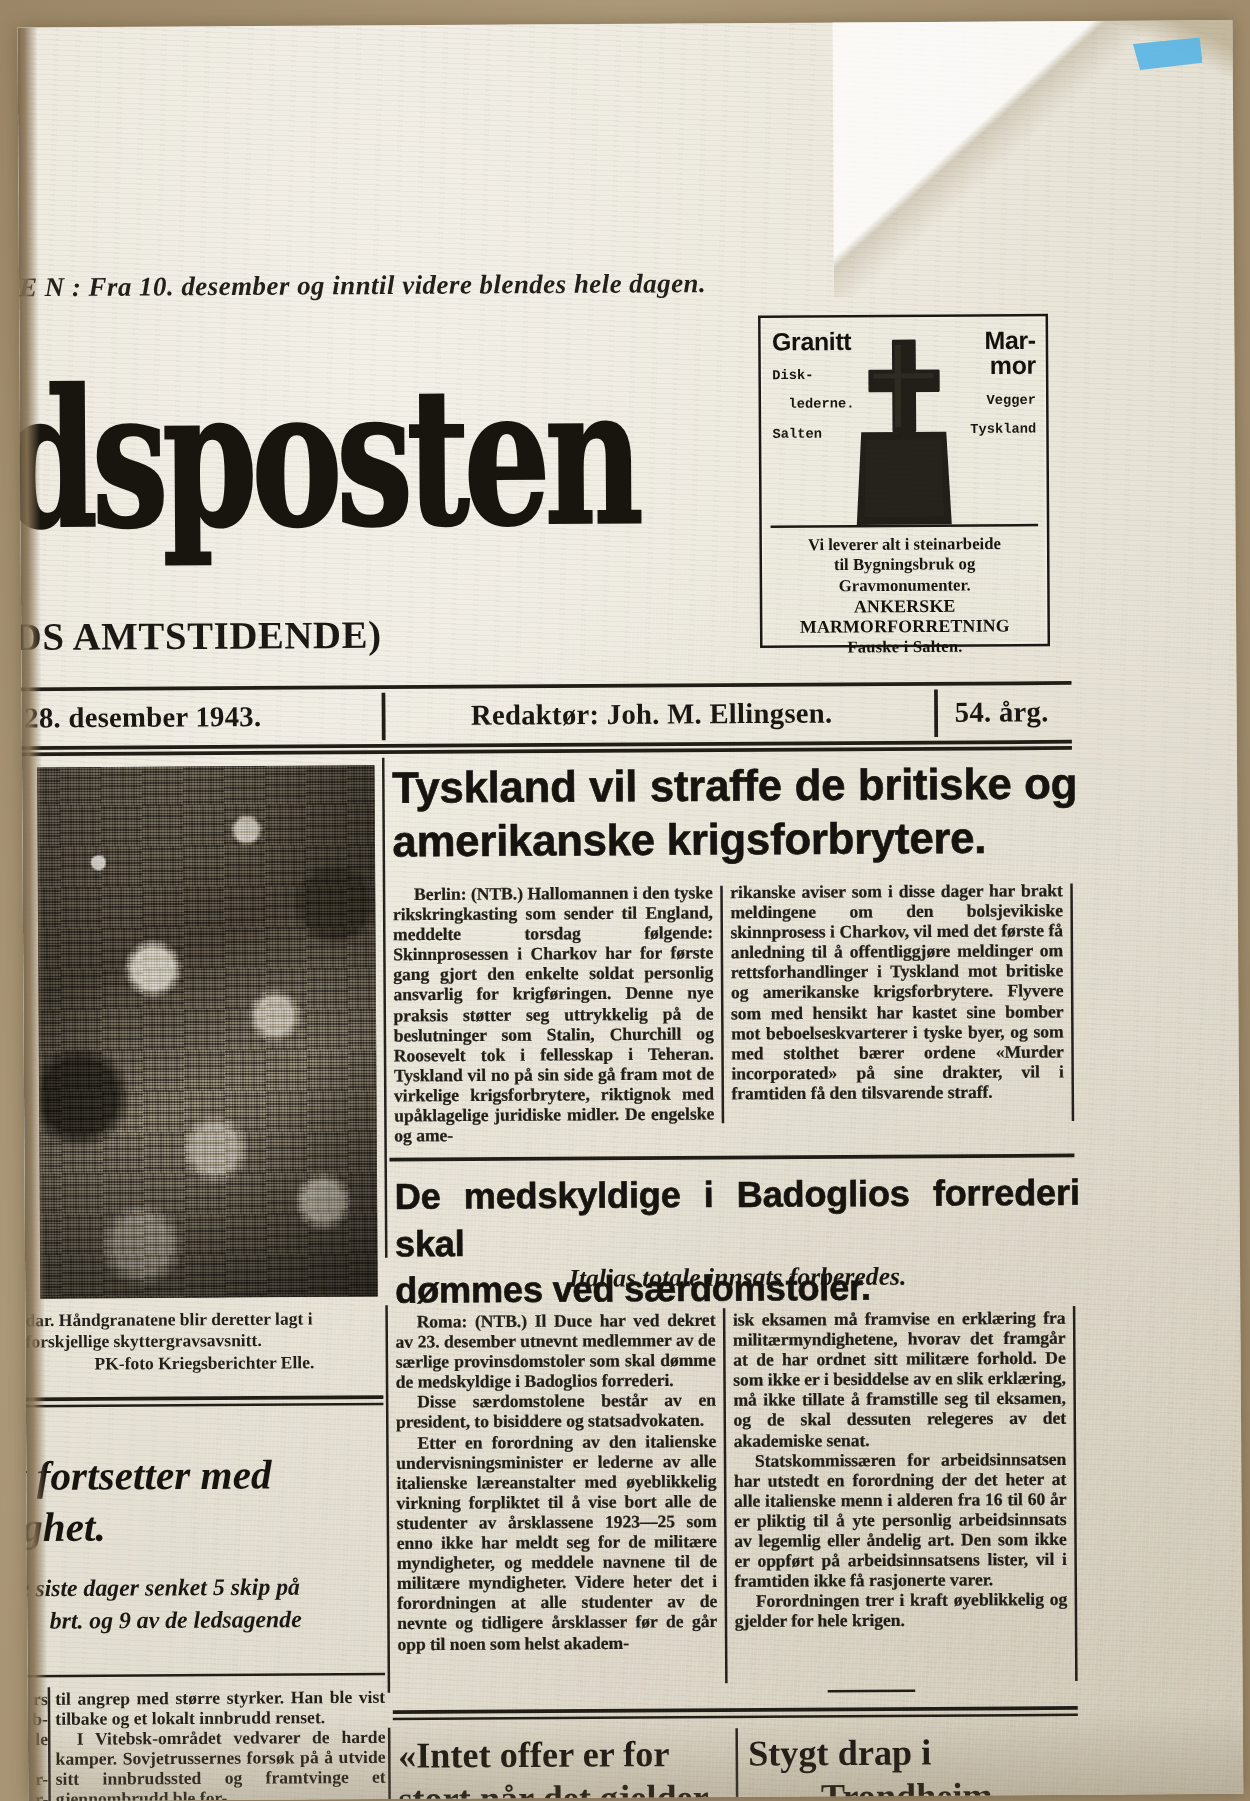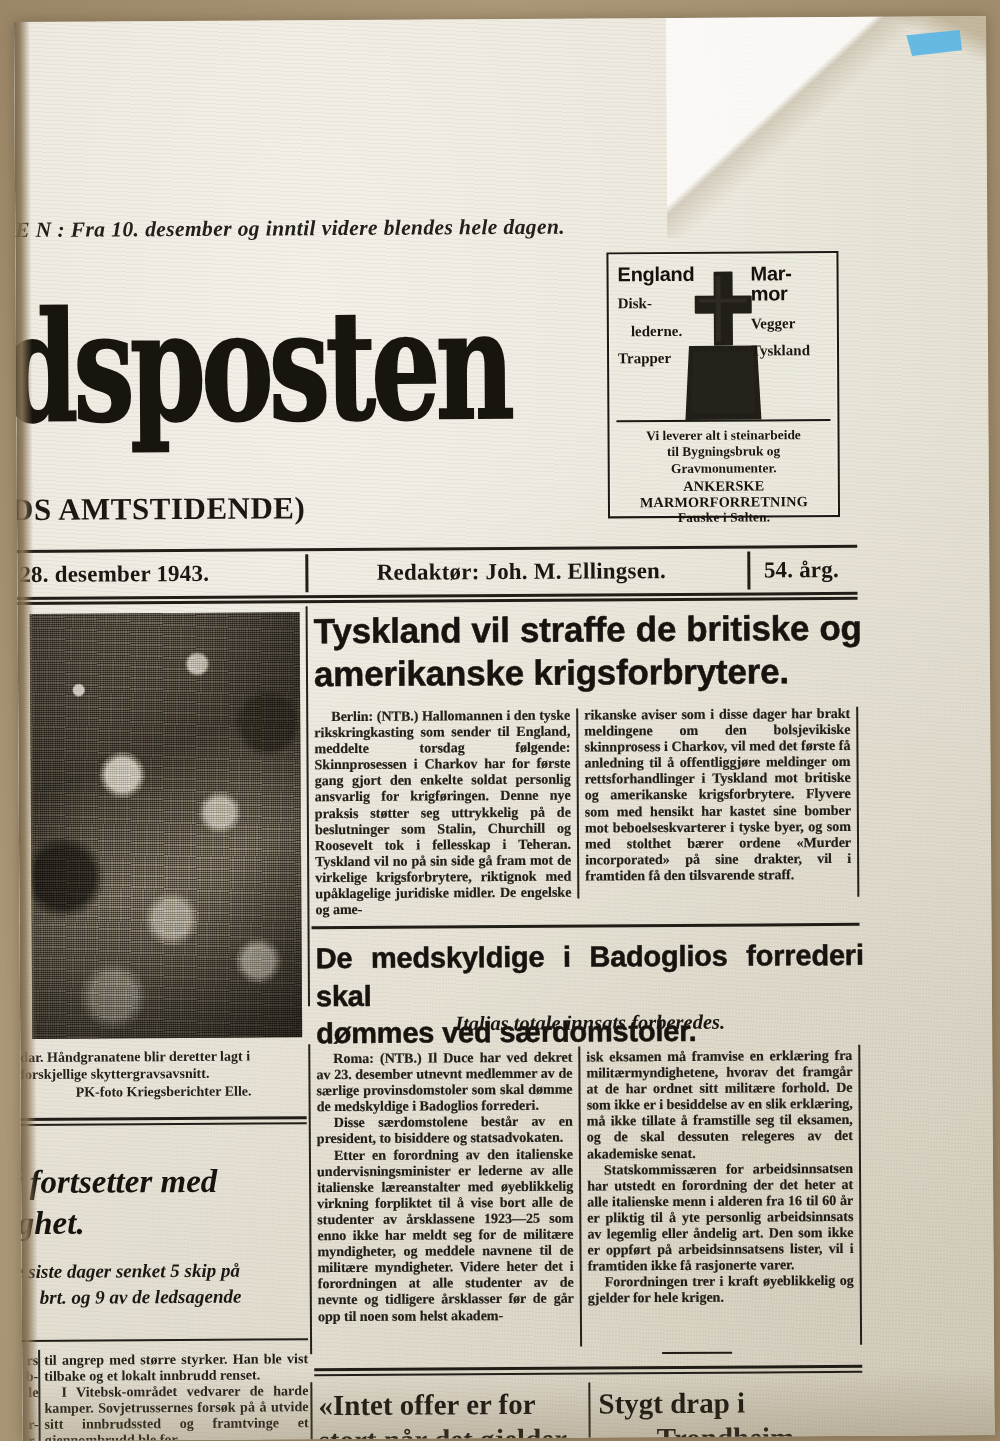--- a/index.html
+++ b/index.html
@@ -97,28 +97,28 @@
 
   
   .adbox{
     position:absolute;left:591px;top:234px;width:228px;height:262px;
     border:2.5px solid #1c1914;background:rgba(238,234,224,.45);
     box-shadow:inset 0 0 0 1.5px rgba(250,248,242,.5);
   }
   .adbox .adinner{position:absolute;inset:0;}
   .ad-left,.ad-right{position:absolute;top:10px;width:78px;text-align:left;}
   .ad-left{left:9px;}
-  .ad-right{right:8px;text-align:left;}
+  .ad-right{right:8px;text-align:right;}
   .ad-big{
     font-family:"Liberation Sans",sans-serif;font-weight:bold;
     font-size:20px;letter-spacing:-.3px;color:#15120e;line-height:1.02;
   }
   .ad-sm{
-    font-family:Liberation Serif, serif;font-weight:bold;
-    font-size:15px;color:#1a1712;margin-top:11px;line-height:1.1;
+    font-family:Liberation Mono, monospace;font-weight:bold;
+    font-size:11px;color:#1a1712;margin-top:11px;line-height:1.1;
   }
   .ad-sm.indent{margin-left:13px;}
   .cross-wrap{
     position:absolute;left:50%;top:14px;transform:translateX(-50%);
     width:96px;height:160px;
   }
   .ad-rule{
     position:absolute;left:7px;right:7px;top:166px;height:2px;background:#1c1914;
   }
   .ad-body{
@@ -282,24 +282,24 @@
       </div>
 
       <div class="notice">E N : Fra 10. desember og inntil videre blendes hele dagen.</div>
 
       <div class="masthead">dsposten</div>
       <div class="subtitle">DS AMTSTIDENDE)</div>
 
       <div class="adbox">
         <div class="adinner">
           <div class="ad-left">
-            <div class="ad-big">England</div>
+            <div class="ad-big">Granitt</div>
             <div class="ad-sm">Disk-</div>
             <div class="ad-sm indent">lederne.</div>
-            <div class="ad-sm">Trapper</div>
+            <div class="ad-sm">Salten</div>
           </div>
 
           <div class="cross-wrap">
             <svg viewBox="0 0 96 160" width="96" height="160" aria-hidden="true">
               <g fill="#221f19">
                 <rect x="39" y="4" width="19" height="74" rx="1"></rect>
                 <rect x="20" y="28" width="57" height="18" rx="1"></rect>
                 <path d="M14 78 L82 78 L86 152 L10 152 Z"></path>
               </g>
               <g fill="#3a352c" opacity=".55">

